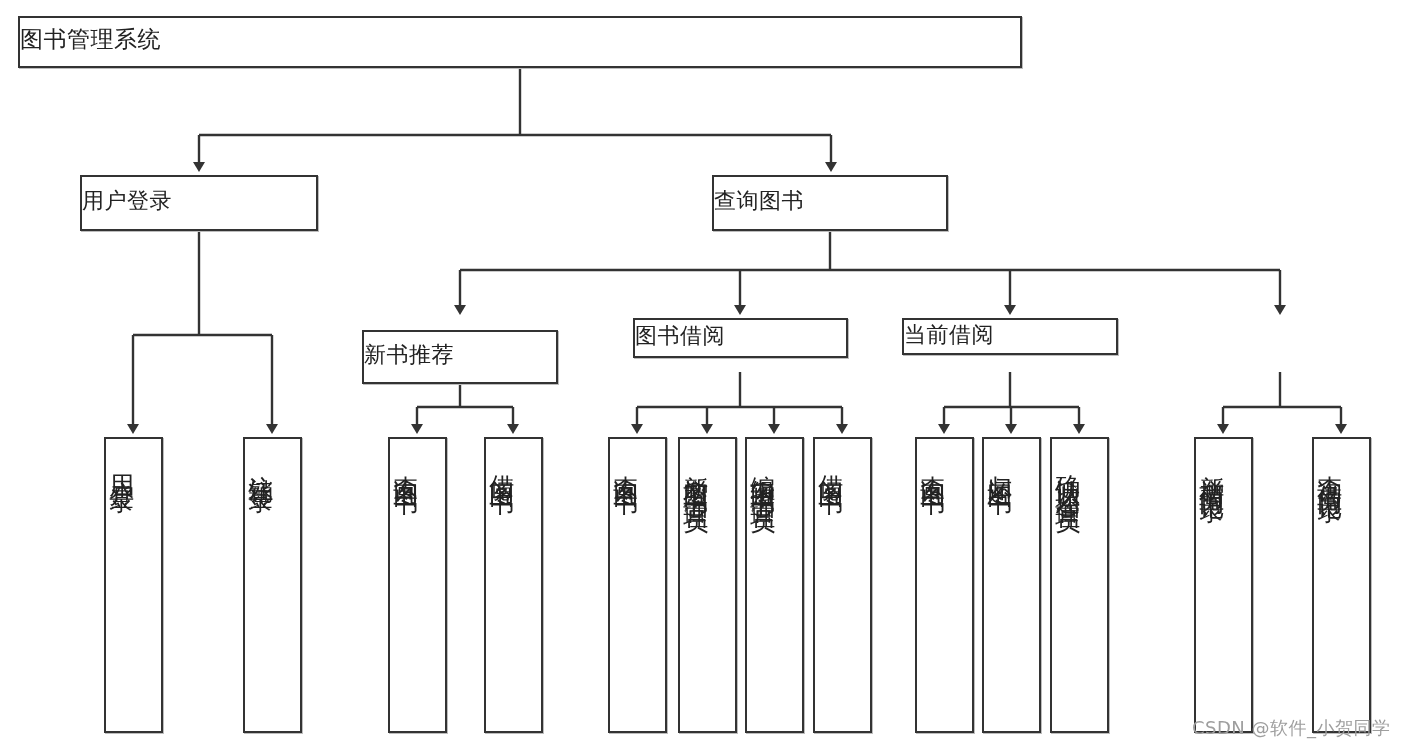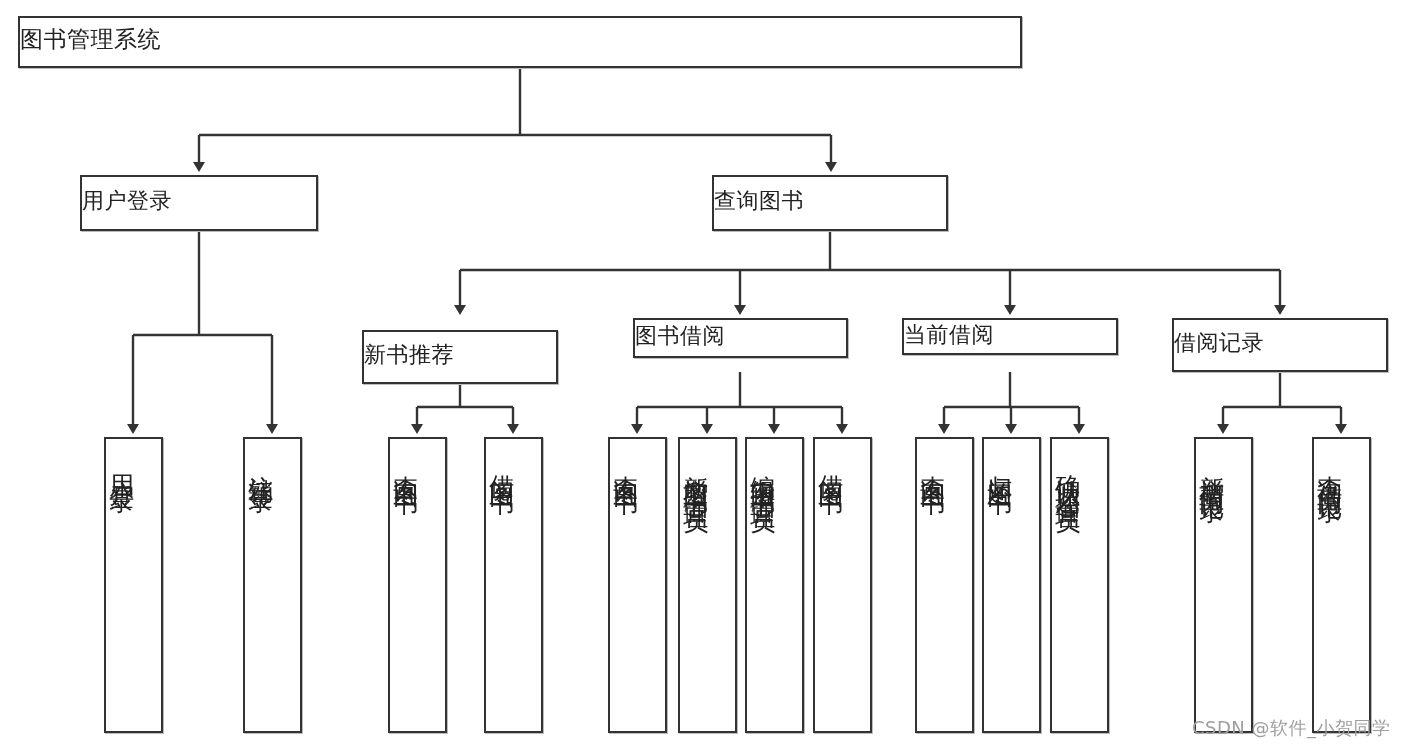--- a/index.html
+++ b/index.html
@@ -145,23 +145,20 @@
 
   <div class="node h" style="left: 362px; top: 318px; width: 196px; height: 54px; border-color: rgb(51, 51, 51); background: rgb(255, 255, 255); color: rgb(34, 34, 34); margin-top: 12px;">
     <span class="label">新书推荐</span>
   </div>
   <div class="node h" style="left: 633px; top: 318px; width: 215px; height: 40px; border-color: rgb(51, 51, 51); background: rgb(255, 255, 255); color: rgb(34, 34, 34);">
     <span class="label">图书借阅</span>
   </div>
   <div class="node h" style="left: 902px; top: 318px; width: 216px; height: 37px; border-color: rgb(51, 51, 51); background: rgb(255, 255, 255); color: rgb(34, 34, 34);">
     <span class="label">当前借阅</span>
   </div>
-  <div class="node h" style="left: 1172px; top: 318px; width: 216px; height: 54px; border-color: rgb(51, 51, 51); background: rgb(255, 255, 255); color: rgb(34, 34, 34);">
-    <span class="label">借阅记录</span>
-  </div>
 
   <div class="node v" style="left: 104px; top: 437px; width: 59px; height: 296px; border-color: rgb(51, 51, 51); background: rgb(255, 255, 255); color: rgb(34, 34, 34);">
     <span class="label">用户登录</span>
   </div>
   <div class="node v" style="left: 243px; top: 437px; width: 59px; height: 296px; border-color: rgb(51, 51, 51); background: rgb(255, 255, 255); color: rgb(34, 34, 34);">
     <span class="label">注销登录</span>
   </div>
   <div class="node v" style="left: 388px; top: 437px; width: 59px; height: 296px; border-color: rgb(51, 51, 51); background: rgb(255, 255, 255); color: rgb(34, 34, 34);">
     <span class="label">查询图书</span>
   </div>

